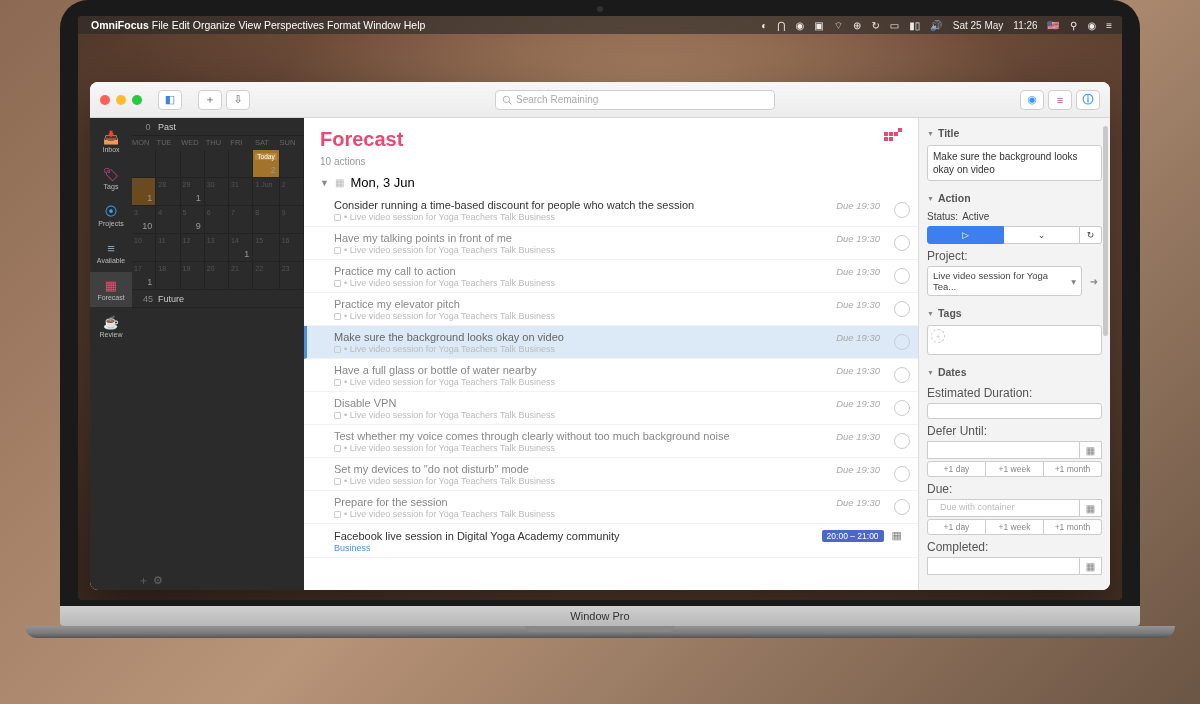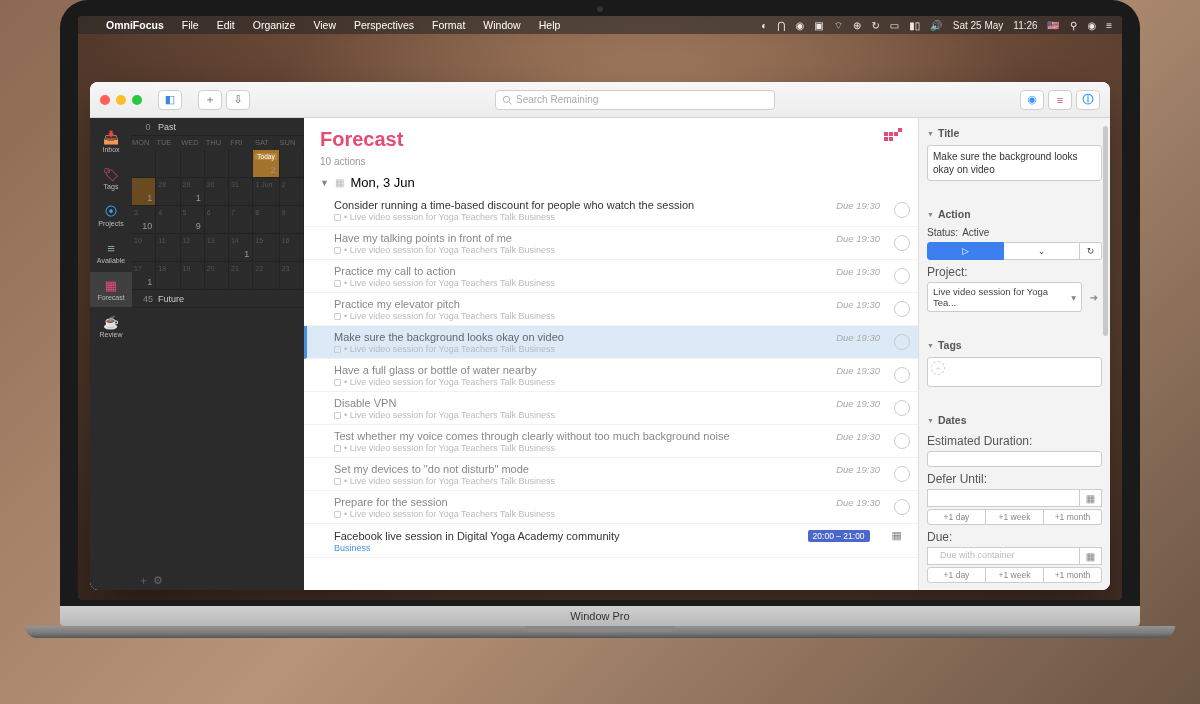--- a/index.html
+++ b/index.html
@@ -10,21 +10,21 @@
 .screen-bezel{background:#1a1a1a;border-radius:28px 28px 0 0;padding:16px 18px 0 18px;height:606px;position:relative}
 .camera{position:absolute;left:50%;top:6px;transform:translateX(-50%);width:6px;height:6px;border-radius:50%;background:#333}
 .screen{background:#000;width:100%;height:584px;border-radius:3px;overflow:hidden;position:relative}
 .desktop-bg{position:absolute;inset:0;background:radial-gradient(ellipse at 55% 30%,#d4a882 0%,#9a7358 25%,#6b4a38 50%,#3d2a20 100%)}
 .base-top{height:20px;background:linear-gradient(#d0d0d0,#b8b8b8);border-radius:0 0 4px 4px;position:relative;display:flex;justify-content:center;align-items:center;font-size:11px;color:#333}
 .base-bottom{height:12px;background:linear-gradient(#949494,#7a7a7a 60%,#555);border-radius:0 0 50px 50px;margin:0 -35px;position:relative}
 .base-bottom::before{content:"";position:absolute;left:50%;top:0;transform:translateX(-50%);width:150px;height:6px;background:#888;border-radius:0 0 8px 8px}
 
 
 .menubar{position:absolute;top:0;left:0;right:0;height:18px;background:rgba(40,40,40,.6);backdrop-filter:blur(10px);display:flex;align-items:center;color:#fff;font-size:10.5px;padding:0 10px;z-index:10}
-.menubar .left{display:flex;gap:18px;align-items:center}
+.menubar .left{display:flex;gap:3px;align-items:center}
 .menubar .left span:first-child{font-size:12px}
 .menubar .right{margin-left:auto;display:flex;gap:10px;align-items:center;font-size:10px}
 .menubar .right span{opacity:.9}
 
 
 .window{position:absolute;left:12px;top:66px;width:1020px;height:508px;background:#fff;border-radius:8px;box-shadow:0 20px 60px rgba(0,0,0,.5);display:flex;flex-direction:column;overflow:hidden}
 .titlebar{height:36px;background:linear-gradient(#f7f7f7,#ececec);border-bottom:1px solid #d5d5d5;display:flex;align-items:center;padding:0 10px;gap:8px}
 .traffic{display:flex;gap:6px}
 .dot{width:10px;height:10px;border-radius:50%}
 .dot.red{background:#ff5f56}.dot.yel{background:#ffbd2e}.dot.grn{background:#27c93f}
@@ -74,26 +74,26 @@
 .task .tline{display:flex;align-items:center}
 .task .ttitle{font-size:11px;color:#888}
 .task:first-child .ttitle{color:#333}
 .task .due{margin-left:auto;font-size:9.5px;color:#aaa;font-style:italic;margin-right:28px}
 .task .psub{font-size:9px;color:#bbb;display:flex;align-items:center;gap:3px;margin-top:1px}
 .task .psub .sq{width:7px;height:7px;border:1px solid #ccc;border-radius:1px}
 .task .circle{position:absolute;right:8px;top:50%;transform:translateY(-50%);width:16px;height:16px;border:1.5px solid #ccc;border-radius:50%}
 .task.selected{background:#dce9f7;border-left:3px solid #4a90e2;padding-left:27px}
 .task.selected .ttitle{color:#666}
 .task.event .psub{color:#4a90e2}
-.task.event .time-badge{background:#4a68c9;color:#fff;font-size:8.5px;padding:1px 5px;border-radius:2px;margin-left:auto;margin-right:22px}
+.task.event .time-badge{background:#4a68c9;color:#fff;font-size:8.5px;padding:1px 5px;border-radius:2px;margin-left:auto;margin-right:8px}
 .task.event .cal-icon{color:#888;font-size:11px;margin-right:6px}
 
 
 .inspector{width:192px;background:#f3f3f3;border-left:1px solid #ddd;font-size:10px;color:#444;overflow-y:auto;padding:6px 8px 6px 8px;position:relative}
-.insp-sec{margin-bottom:24px}
+.insp-sec{margin-bottom:8px}
 .insp-hdr{font-weight:600;font-size:10.5px;color:#555;padding:3px 0;display:flex;align-items:center;gap:4px}
 .insp-hdr::before{content:"▼";font-size:7px;color:#888}
 .insp-field{background:#fff;border:1px solid #ccc;border-radius:3px;padding:4px 5px;font-size:10px;color:#333;margin-top:3px;min-height:16px;line-height:1.3}
 .insp-label{font-size:12px;color:#555;margin-top:5px}
 .seg{display:flex;margin-top:4px;gap:0}
 .seg div{flex:1;height:18px;border:1px solid #ccc;background:#fff;display:flex;align-items:center;justify-content:center;font-size:9px}
 .seg div:first-child{border-radius:3px 0 0 3px;background:#3e7ff0;color:#fff;border-color:#3e7ff0}
 .seg div:nth-child(2){border-left:0}
 .seg div:last-child{border-radius:0 3px 3px 0;border-left:0;flex:0 0 22px}
 .proj-row{display:flex;gap:4px;margin-top:3px;align-items:center}

